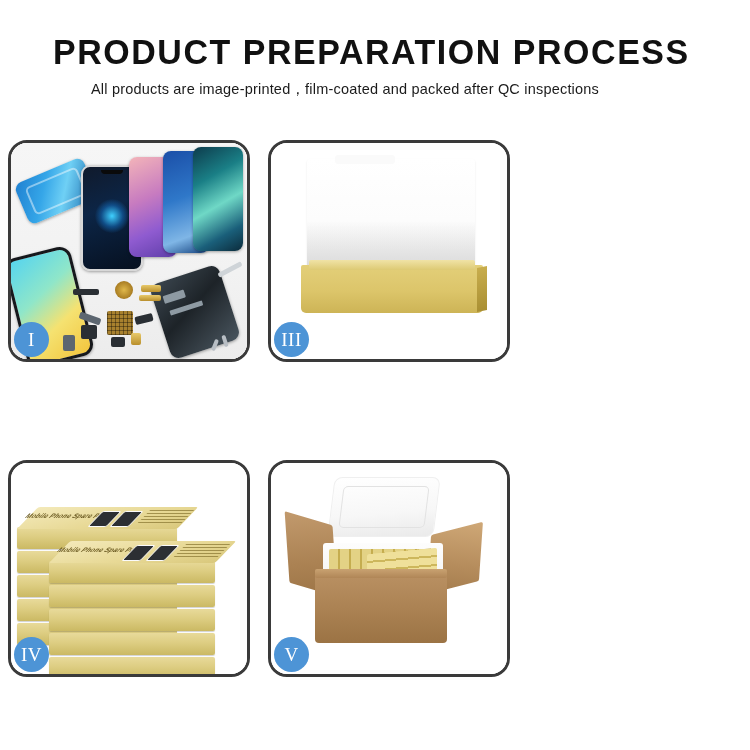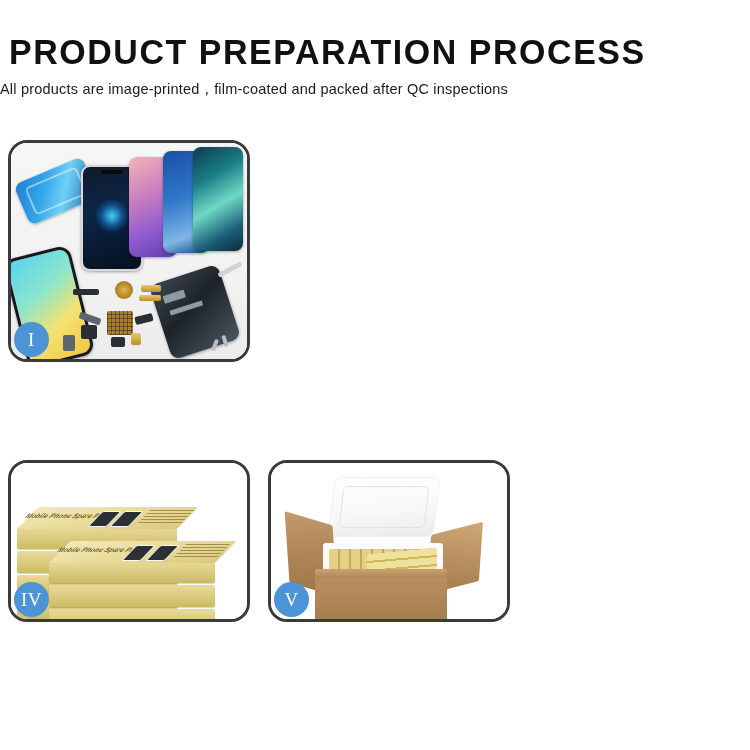--- a/index.html
+++ b/index.html
@@ -5,33 +5,34 @@
   html,body{margin:0;padding:0;}
   body{
     width:750px;height:750px;
     background:#ffffff;
     font-family:"Liberation Sans","DejaVu Sans",sans-serif;
     overflow:hidden;
     position:relative;
   }
 
   
-  .header{position:absolute;left:0;top:0;width:602px;}
+  .header{position:absolute;left:0;top:0;width:602px;padding-left:44px;}
   .title{
     text-align:center;
     font-size:35px;
     font-weight:bold;
     color:#111111;
     letter-spacing:1.6px;
     margin-top:34px;
     line-height:1.05;
     white-space:nowrap;
     transform:scaleX(0.97);
   }
   .subtitle{
+    text-align:center;
     font-size:14.5px;
     color:#1b1b1b;
     letter-spacing:0.2px;
     margin-top:9px;
     white-space:nowrap;
   }
 
   
   .grid{position:absolute;left:8px;top:140px;width:734px;}
   .row{display:flex;gap:18px;}
@@ -39,21 +40,21 @@
 
   .panel{
     position:relative;
     width:242px;height:222px;
     border:3px solid #3a3a3a;
     border-radius:19px;
     background:#ffffff;
     box-sizing:border-box;
     overflow:visible;
   }
-  .row.second .panel{height:162px;}
+  .row.second .panel{height:217px;}
 
   .panel-inner{
     position:absolute;
     left:0;top:0;right:0;bottom:0;
     border-radius:16px;
     overflow:hidden;
   }
 
   .badge{
     position:absolute;
@@ -301,20 +302,34 @@
         <div class="part" style="left:52px;top:192px;width:12px;height:16px;"></div>
         <div class="part dark" style="left:124px;top:172px;width:18px;height:8px;transform:rotate(-14deg);"></div>
         <div class="part" style="left:202px;top:196px;width:4px;height:12px;background:#b8bec4;transform:rotate(22deg);"></div>
         <div class="part" style="left:212px;top:192px;width:4px;height:12px;background:#b8bec4;transform:rotate(-18deg);"></div>
         <div class="part" style="left:206px;top:124px;width:26px;height:5px;background:#cfd4d8;transform:rotate(-28deg);"></div>
       </div>
       <div class="badge">I</div>
     </div>
 
 
+    <div class="panel">
+      <div class="panel-inner p3">
+        <div class="foamlid">
+          <div class="tab"></div>
+          <div class="shade"></div>
+        </div>
+        <div class="wrapfill"></div>
+        <div class="boxtray">
+          <div class="lip"></div>
+          <div class="side"></div>
+        </div>
+      </div>
+      <div class="badge">III</div>
+    </div>
   </div>
 
   <div class="row second">
 
     <div class="panel">
       <div class="panel-inner p4">
         <div class="stackwrap">
 
           <div class="ybox" style="left:6px;top:64px;">
             <div class="top"></div>

